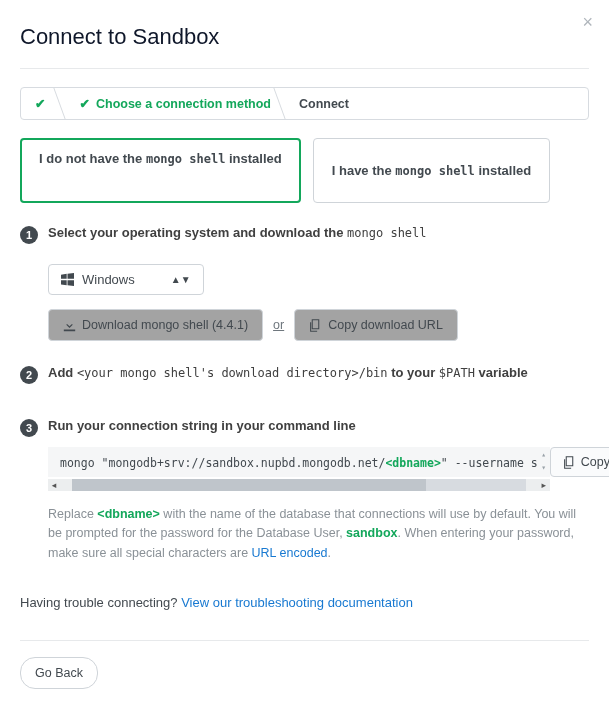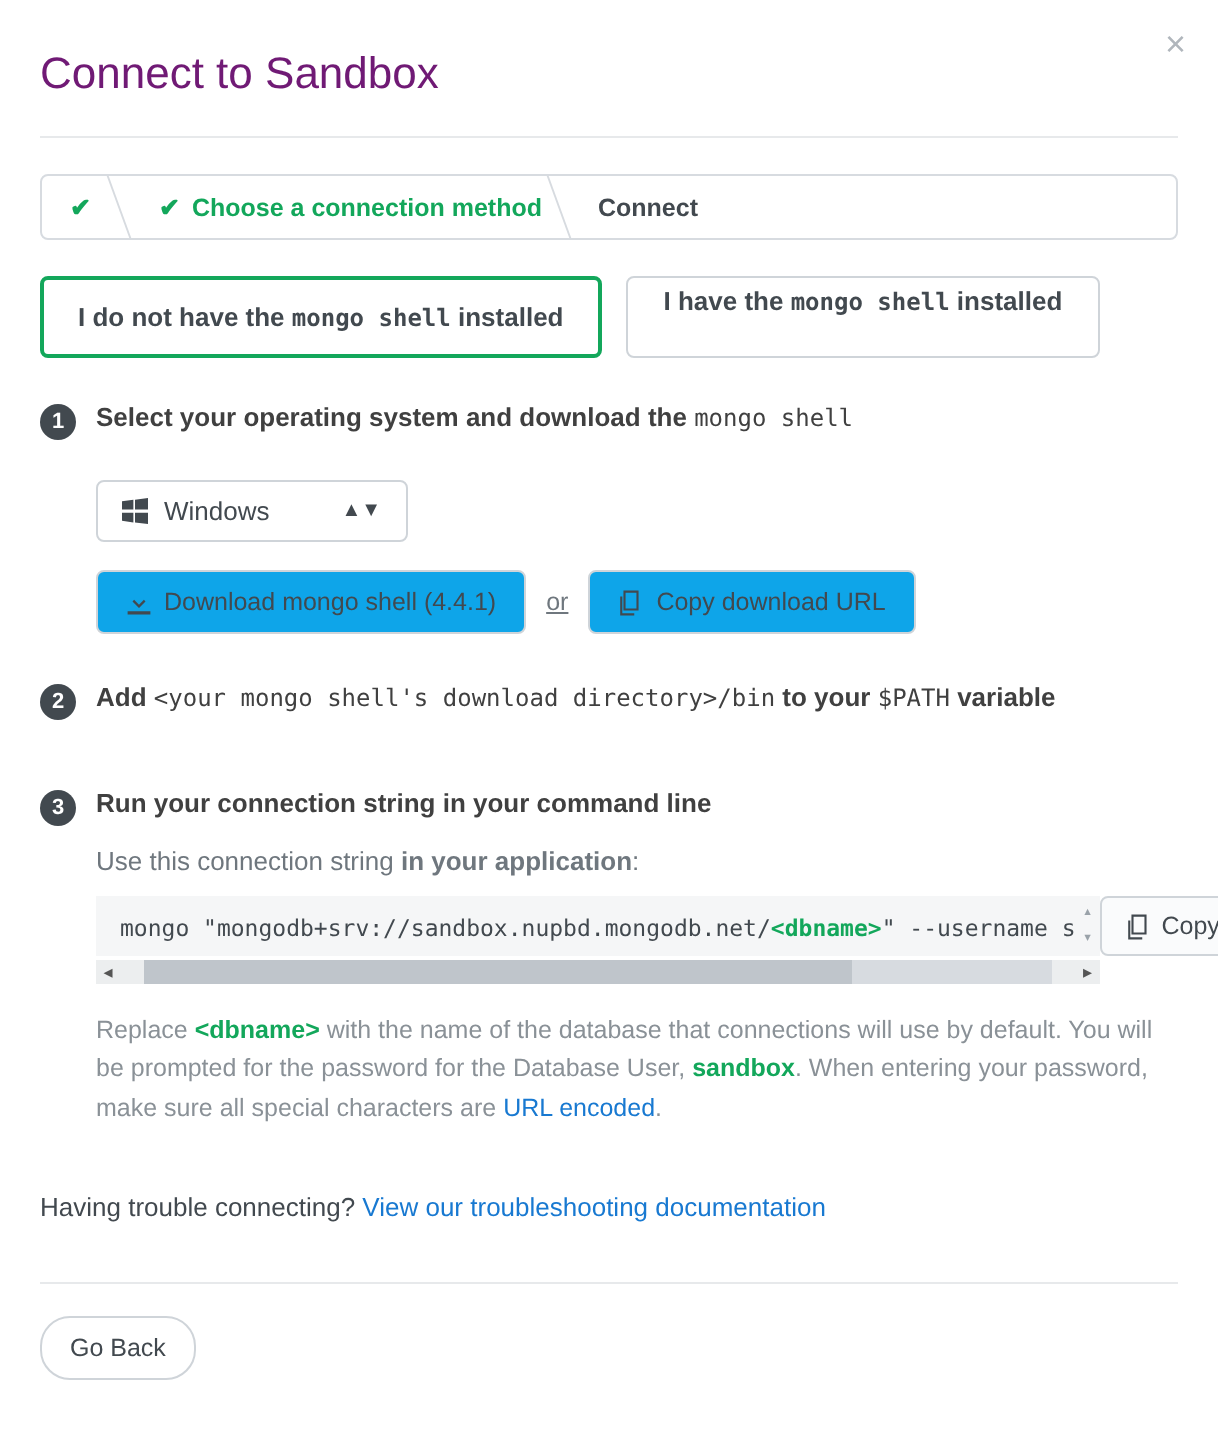--- a/index.html
+++ b/index.html
@@ -15,21 +15,21 @@
   position: absolute;
   top: 12px;
   right: 16px;
   color: #b0b6bc;
   font-size: 18px;
   cursor: pointer;
 }
 h1.title {
   font-size: 22px;
   font-weight: 400;
-  color: #701a75;
+  color: #0f172a;
   margin: 4px 0 18px 0;
 }
 hr.rule {
   border: none;
   border-top: 1px solid #e7e9eb;
   margin-bottom: 18px;
 }
 .steps-row {
   display: flex;
   border: 1px solid #d7dbe0;
@@ -59,21 +59,21 @@
   transform: skewX(20deg);
 }
 .check {
   margin-right: 6px;
   color: #13a75b;
 }
 .pill-row { display: flex; gap: 12px; margin-bottom: 22px; }
 .pill {
   border: 1px solid #cfd4d9;
   border-radius: 4px;
-  padding: 4px 18px;
+  padding: 24px 18px;
   font-size: 13px;
   font-weight: 700;
   color: #42494f;
   background: #fff;
   cursor: pointer;
 }
 .pill.active {
   border: 2px solid #13a75b;
   padding: 11px 17px;
 }
@@ -108,21 +108,21 @@
   margin: 10px 0 14px 0;
 }
 .select-box .caret { margin-left: 28px; font-size: 10px; color: #42494f; }
 .btn-row { display: flex; align-items: center; gap: 10px; margin-bottom: 24px;}
 .btn {
   display: inline-flex;
   align-items: center;
   gap: 6px;
   border: 1px solid #cfd4d9;
   border-radius: 4px;
-  background: #0ea5e9;
+  background: #a3a3a3;
   padding: 8px 14px;
   font-size: 12.5px;
   color: #42494f;
   cursor: pointer;
 }
 .or-text { font-size: 12.5px; color: #6f777e; text-decoration: underline; }
 .step-spacer { height: 24px; }
 .subtext { font-size: 13px; color: #6f777e; margin-top: 8px; margin-bottom: 10px; }
 .code-area {
   position: relative;
@@ -267,23 +267,20 @@
   </div>
 </div>
 
 <div class="step-spacer"></div>
 
 <div class="num-step">
   <div class="num-badge">3</div>
   <div class="num-step-text">Run your connection string in your command line</div>
 </div>
 <div class="indent">
-  <div class="subtext">
-    <span>Use this connection string </span><strong>in your application</strong><span>:</span>
-  </div>
   <div class="code-area">
     <div class="code-box-wrap">
       <div class="code-box">
         <span>mongo "mongodb+srv://sandbox.nupbd.mongodb.net/</span><span class="db">&lt;dbname&gt;</span><span>" --username s</span>
         <div class="vscroll">
             <span>▴</span>
             <span>▾</span>
           </div>
       </div>
       <div class="hscroll">

